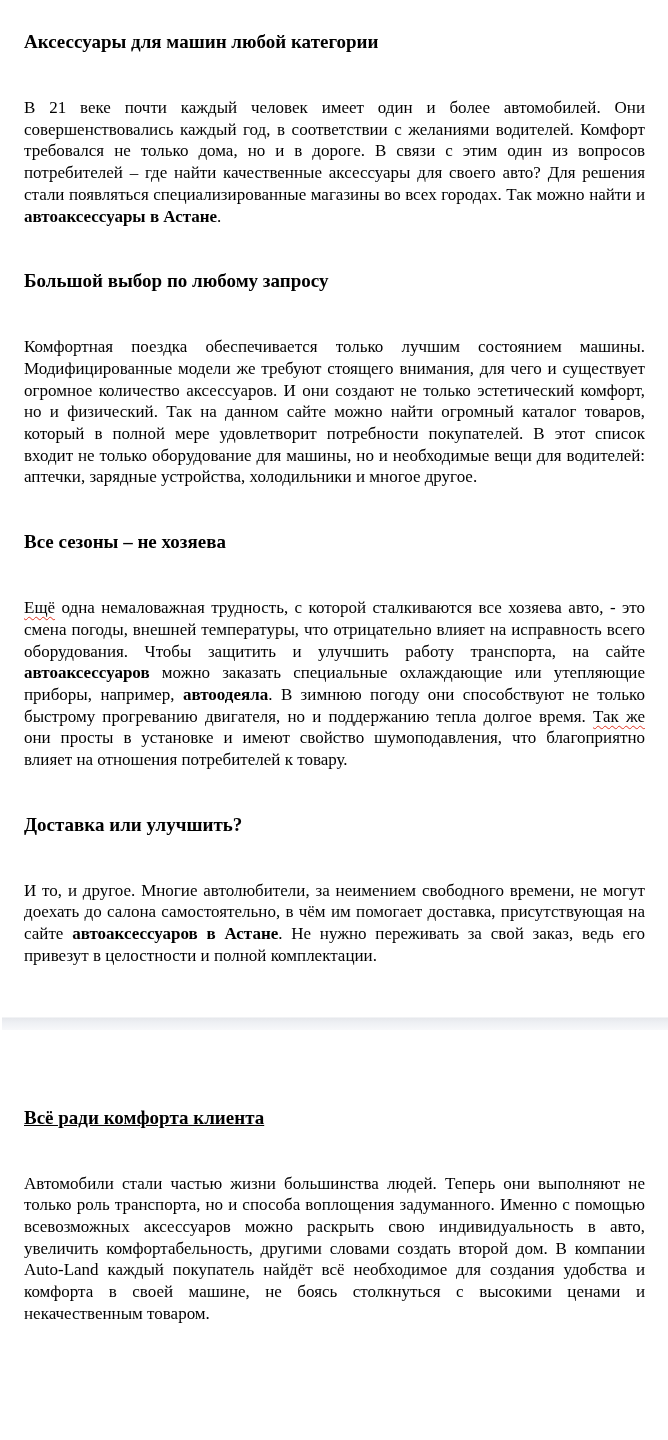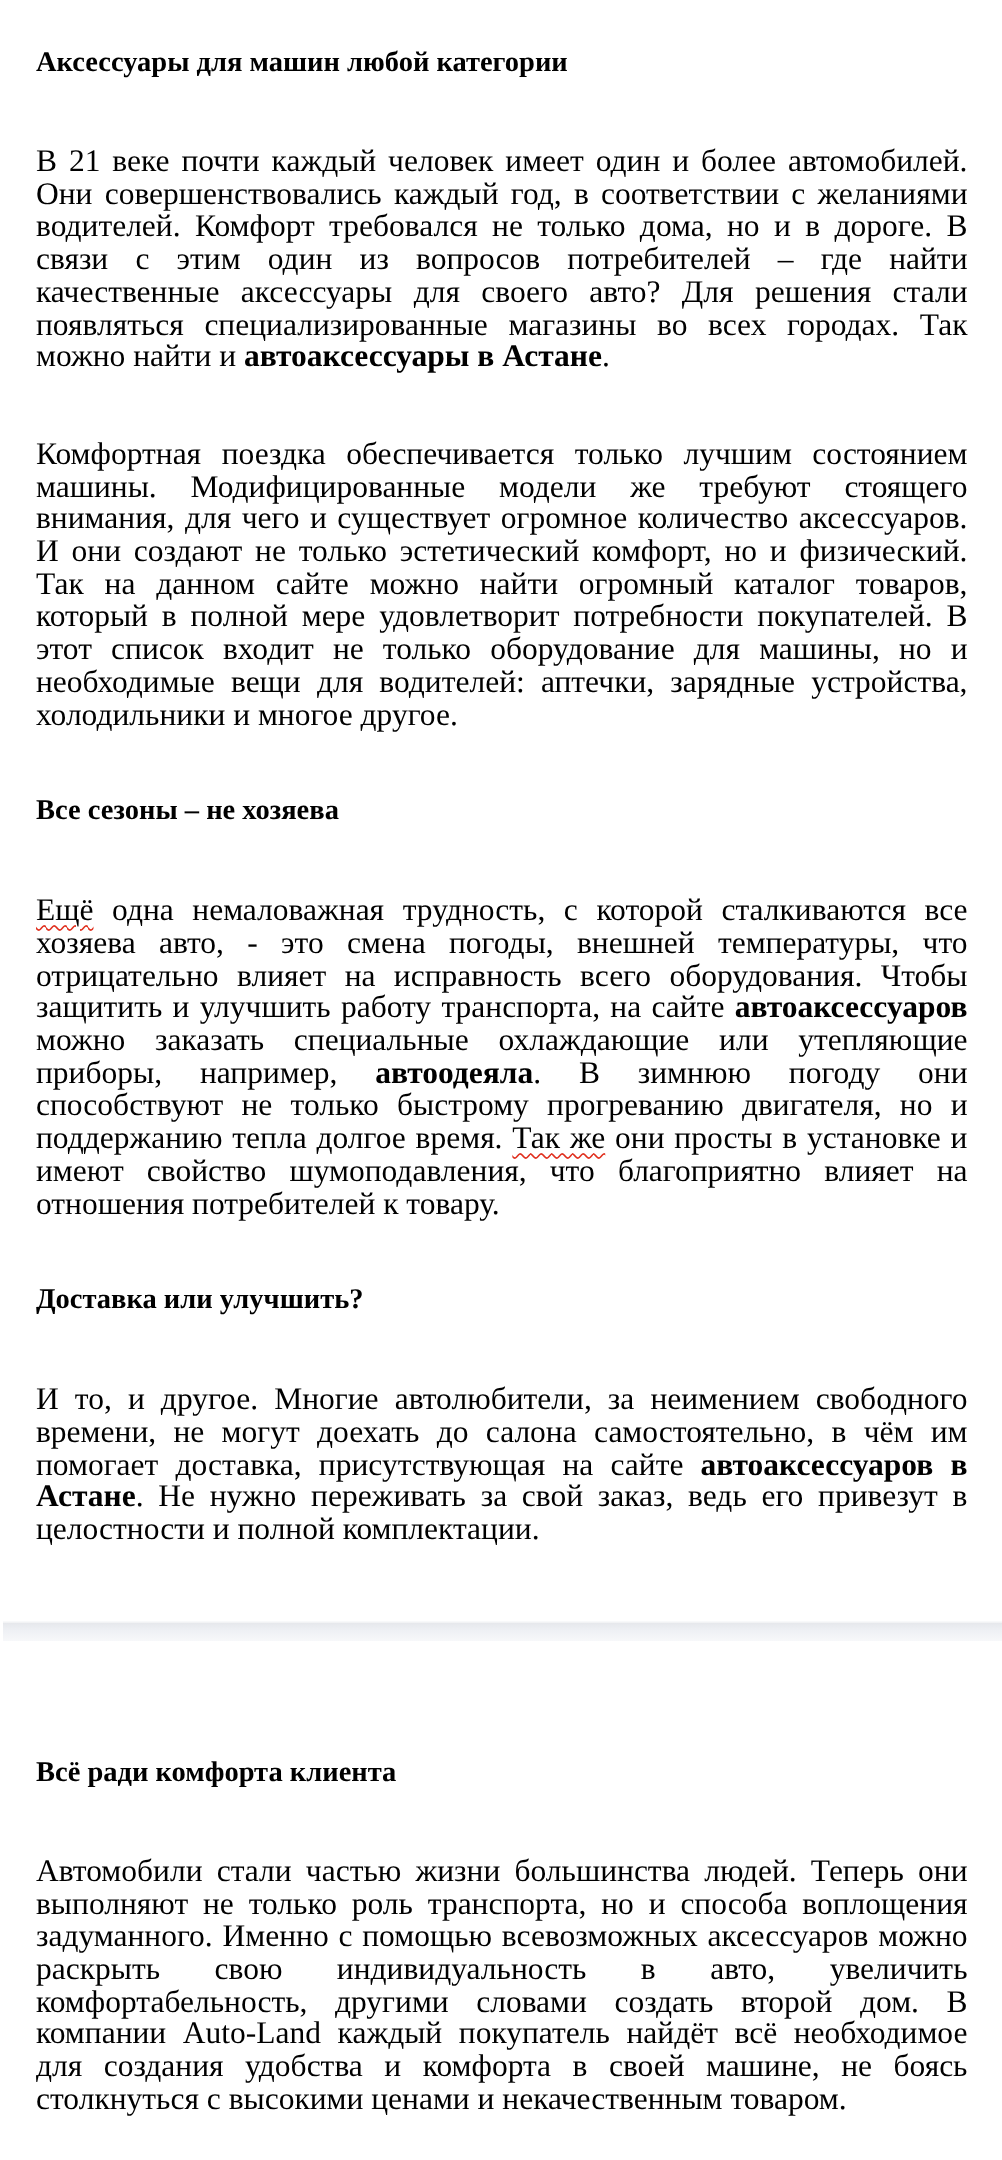--- a/index.html
+++ b/index.html
@@ -28,23 +28,24 @@
     line-height:24px;
     font-weight:bold;
     margin:42px 0 0 0;
     color:var(--text-color);
   }
   .doc-section:first-of-type .section-heading{
     margin-top:0;
   }
   .section-after-break .section-heading{
     margin-top:76px;
+    text-decoration:underline;
   }
   .section-paragraph{
-    font-size:21px;
+    font-size:17px;
     line-height:21.7px;
     text-align:justify;
     margin:43px 0 0 0;
     color:var(--text-color);
   }
   .run{font-style:normal;}
   .run-bold{font-weight:bold;}
   .run-misspelled{
     text-decoration-line:underline;
     text-decoration-style:wavy;
@@ -63,20 +64,21 @@
 <body>
 
 <main class="doc">
 
   <section class="doc-section">
     <h2 class="section-heading">Аксессуары для машин любой категории</h2>
     <p class="section-paragraph"><span class="run run-normal">В 21 веке почти каждый человек имеет один и более автомобилей. Они совершенствовались каждый год, в соответствии с желаниями водителей. Комфорт требовался не только дома, но и в дороге. В связи с этим один из вопросов потребителей – где найти качественные аксессуары для своего авто? Для решения стали появляться специализированные магазины во всех городах. Так можно найти и </span><span class="run run-bold">автоаксессуары в Астане</span><span class="run run-normal">.</span></p>
   </section>
 
   <section class="doc-section">
+    <h2 class="section-heading">Большой выбор по любому запросу</h2>
     <p class="section-paragraph"><span class="run run-normal">Комфортная поездка обеспечивается только лучшим состоянием машины. Модифицированные модели же требуют стоящего внимания, для чего и существует огромное количество аксессуаров. И они создают не только эстетический комфорт, но и физический. Так на данном сайте можно найти огромный каталог товаров, который в полной мере удовлетворит потребности покупателей. В этот список входит не только оборудование для машины, но и необходимые вещи для водителей: аптечки, зарядные устройства, холодильники и многое другое.</span></p>
   </section>
 
   <section class="doc-section">
     <h2 class="section-heading">Все сезоны – не хозяева</h2>
     <p class="section-paragraph"><span class="run run-misspelled">Ещё</span><span class="run run-normal"> одна немаловажная трудность, с которой сталкиваются все хозяева авто, - это смена погоды, внешней температуры, что отрицательно влияет на исправность всего оборудования. Чтобы защитить и улучшить работу транспорта, на сайте </span><span class="run run-bold">автоаксессуаров</span><span class="run run-normal"> можно заказать специальные охлаждающие или утепляющие приборы, например, </span><span class="run run-bold">автоодеяла</span><span class="run run-normal">. В зимнюю погоду они способствуют не только быстрому прогреванию двигателя, но и поддержанию тепла долгое время. </span><span class="run run-misspelled">Так же</span><span class="run run-normal"> они просты в установке и имеют свойство шумоподавления, что благоприятно влияет на отношения потребителей к товару.</span></p>
   </section>
 
   <section class="doc-section">
     <h2 class="section-heading">Доставка или улучшить?</h2>

